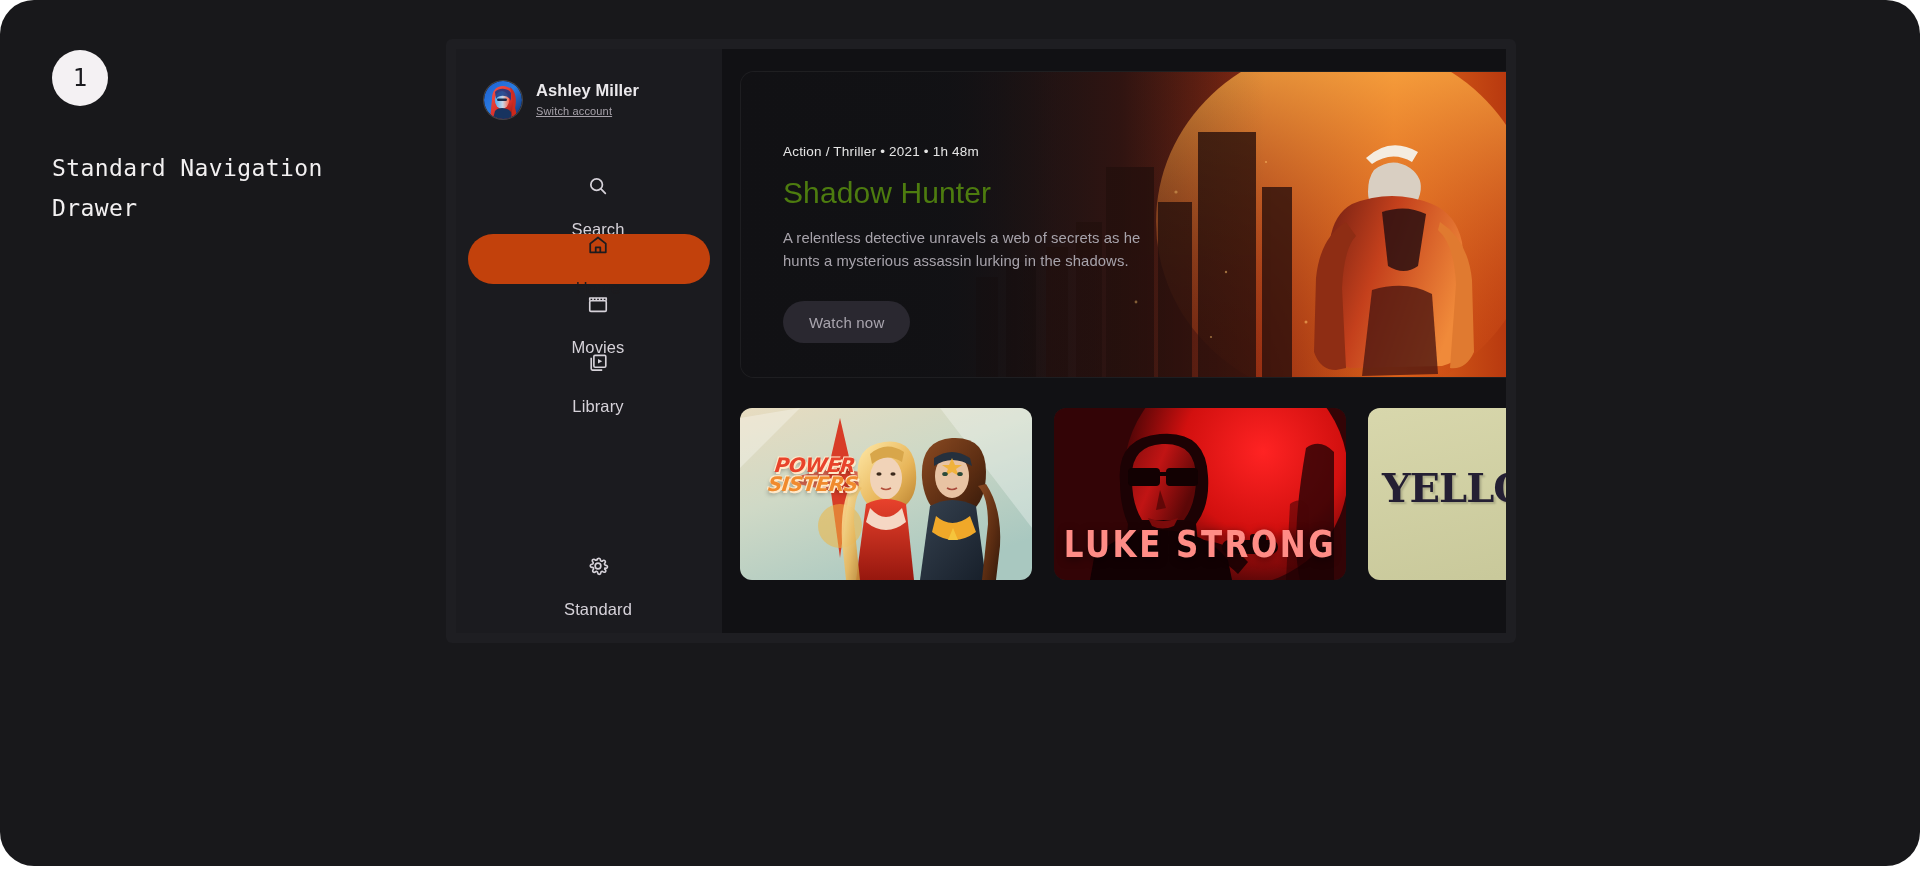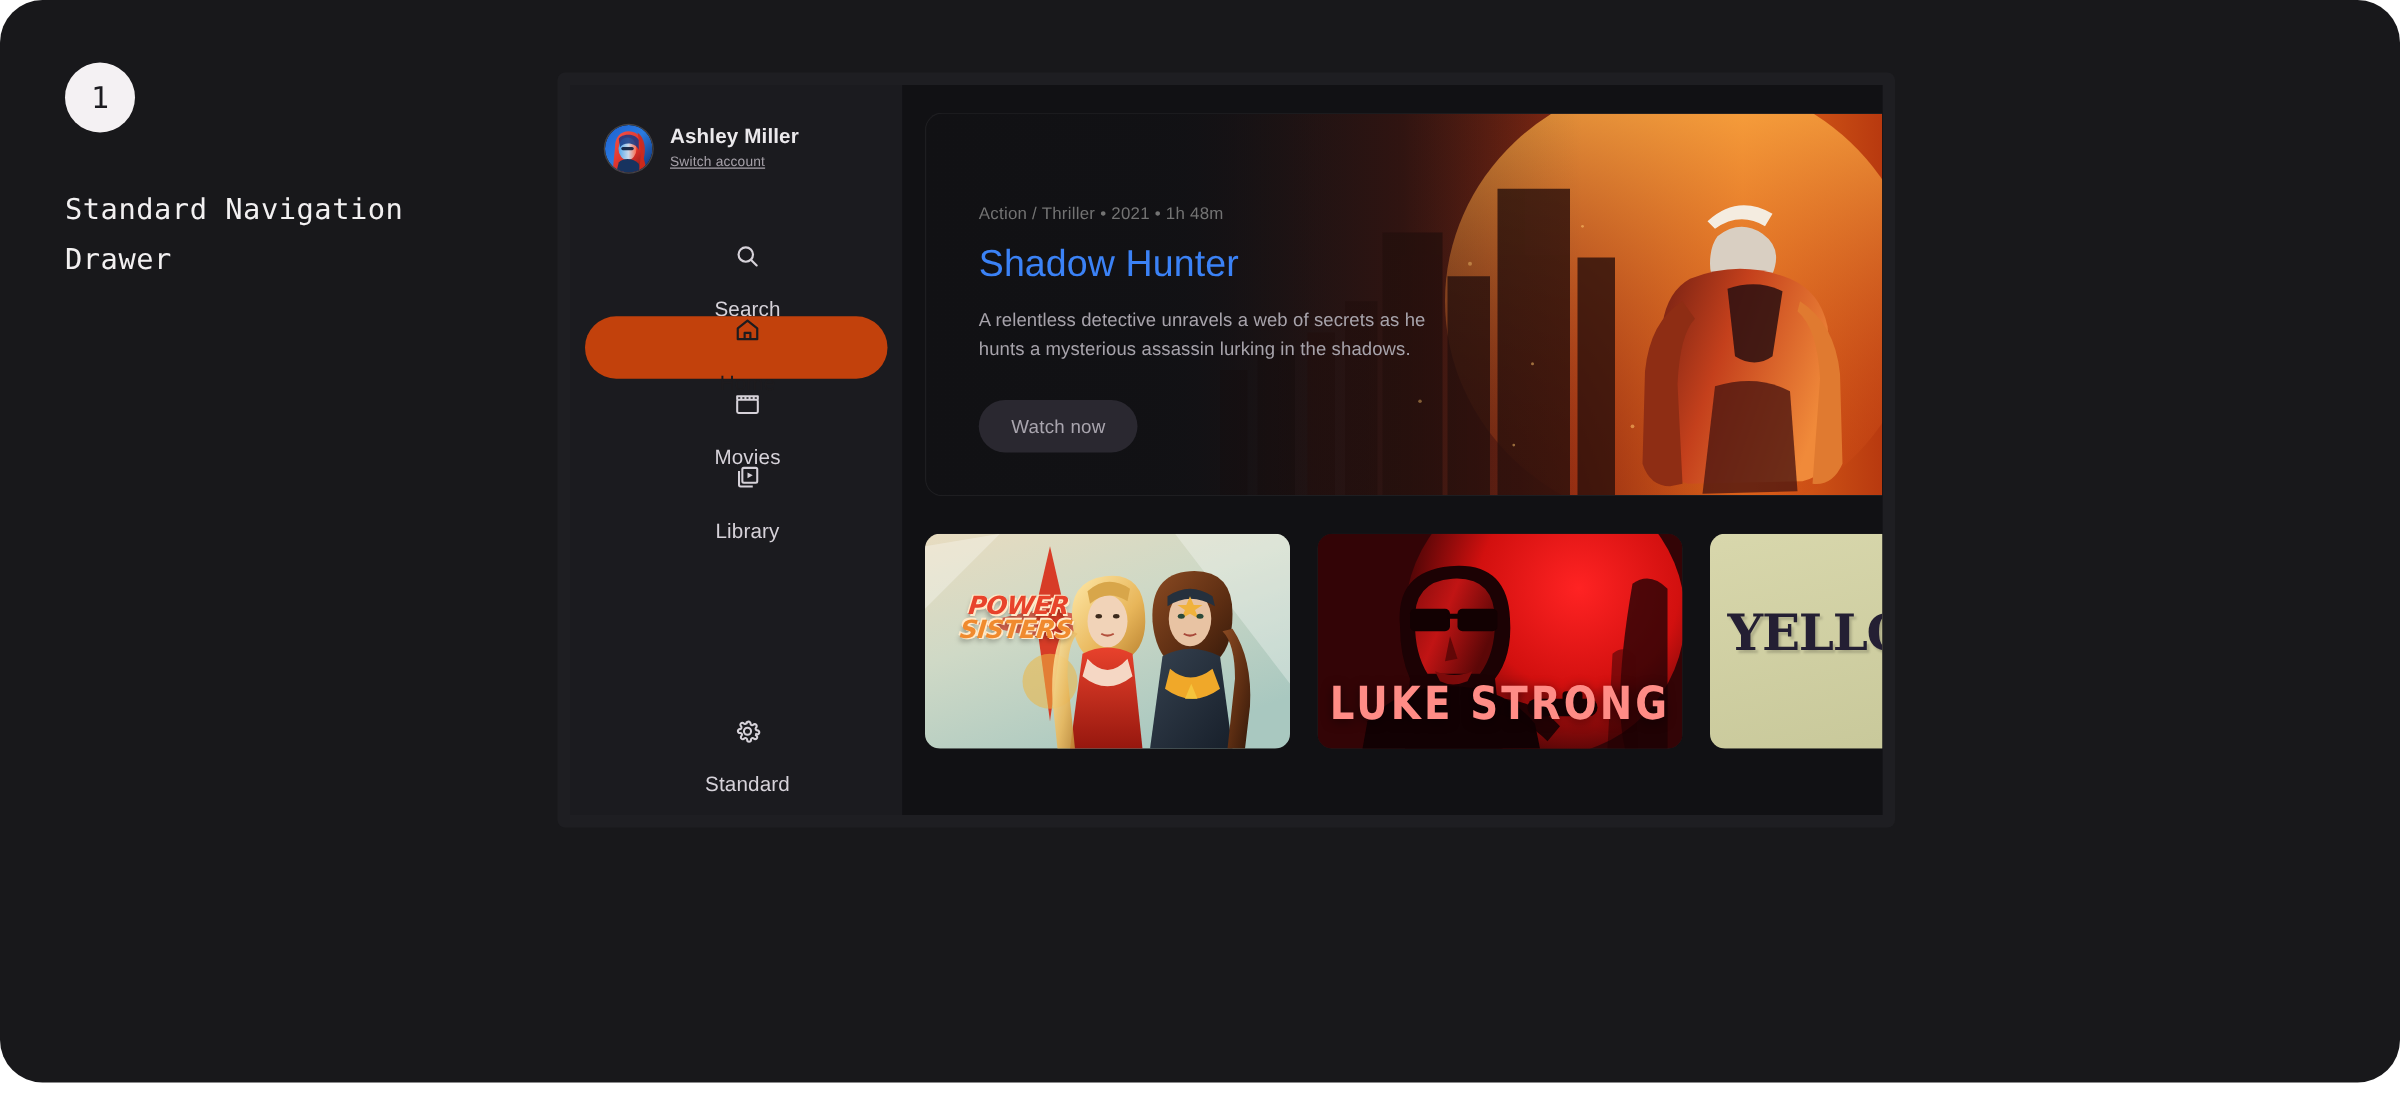--- a/index.html
+++ b/index.html
@@ -54,21 +54,21 @@
     font-size: 23px;
     line-height: 40px;
     letter-spacing: 0.4px;
     white-space: pre-line;
   }
 
   
   #device-frame {
     position: absolute;
     left: 446px;
-    top: 58px;
+    top: 39px;
     width: 1070px;
     height: 604px;
     background: #1e1e22;
     border-radius: 6px;
     padding: 10px;
     box-sizing: border-box;
   }
   #app-window {
     position: relative;
     width: 100%;
@@ -196,27 +196,27 @@
     z-index: 0;
   }
   #hero-art svg { width: 100%; height: 100%; display: block; }
   #hero-content {
     position: relative;
     z-index: 2;
     padding: 72px 0 0 42px;
     max-width: 420px;
   }
   .hero-meta {
-    color: #737373;
+    color: #e5e5e5;
     font-size: 13.5px;
     letter-spacing: 0.2px;
     margin-bottom: 13px;
   }
   .hero-title {
-    color: #3b82f6;
+    color: #4d7c0f;
     font-size: 30px;
     font-weight: normal;
     letter-spacing: 0.1px;
     margin: 16px 0 16px 0;
     line-height: 36px;
   }
   .hero-desc {
     color: #a7a3ab;
     font-size: 14.8px;
     line-height: 23px;

